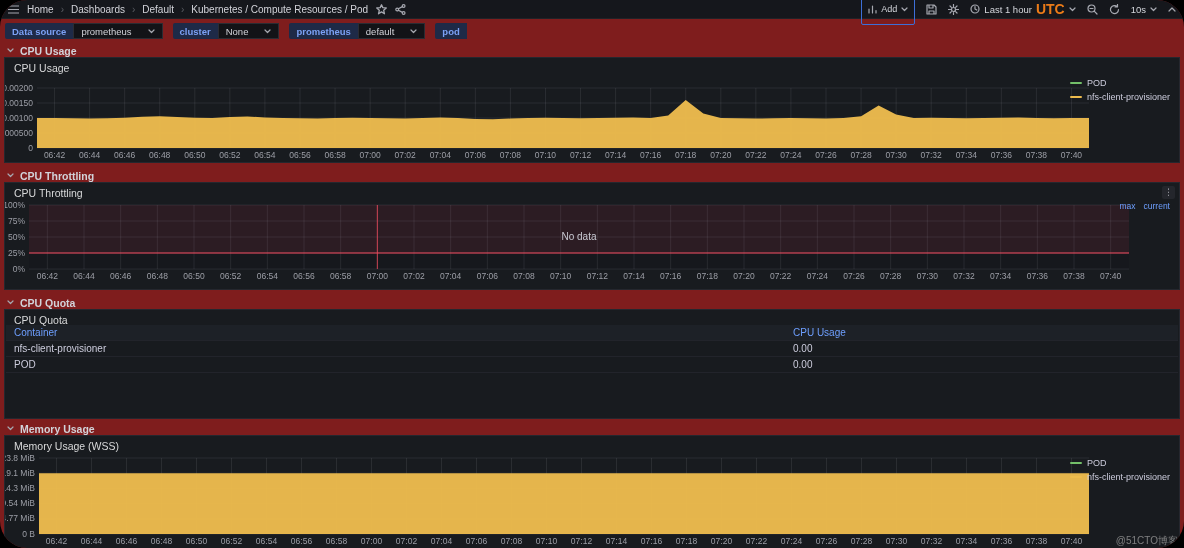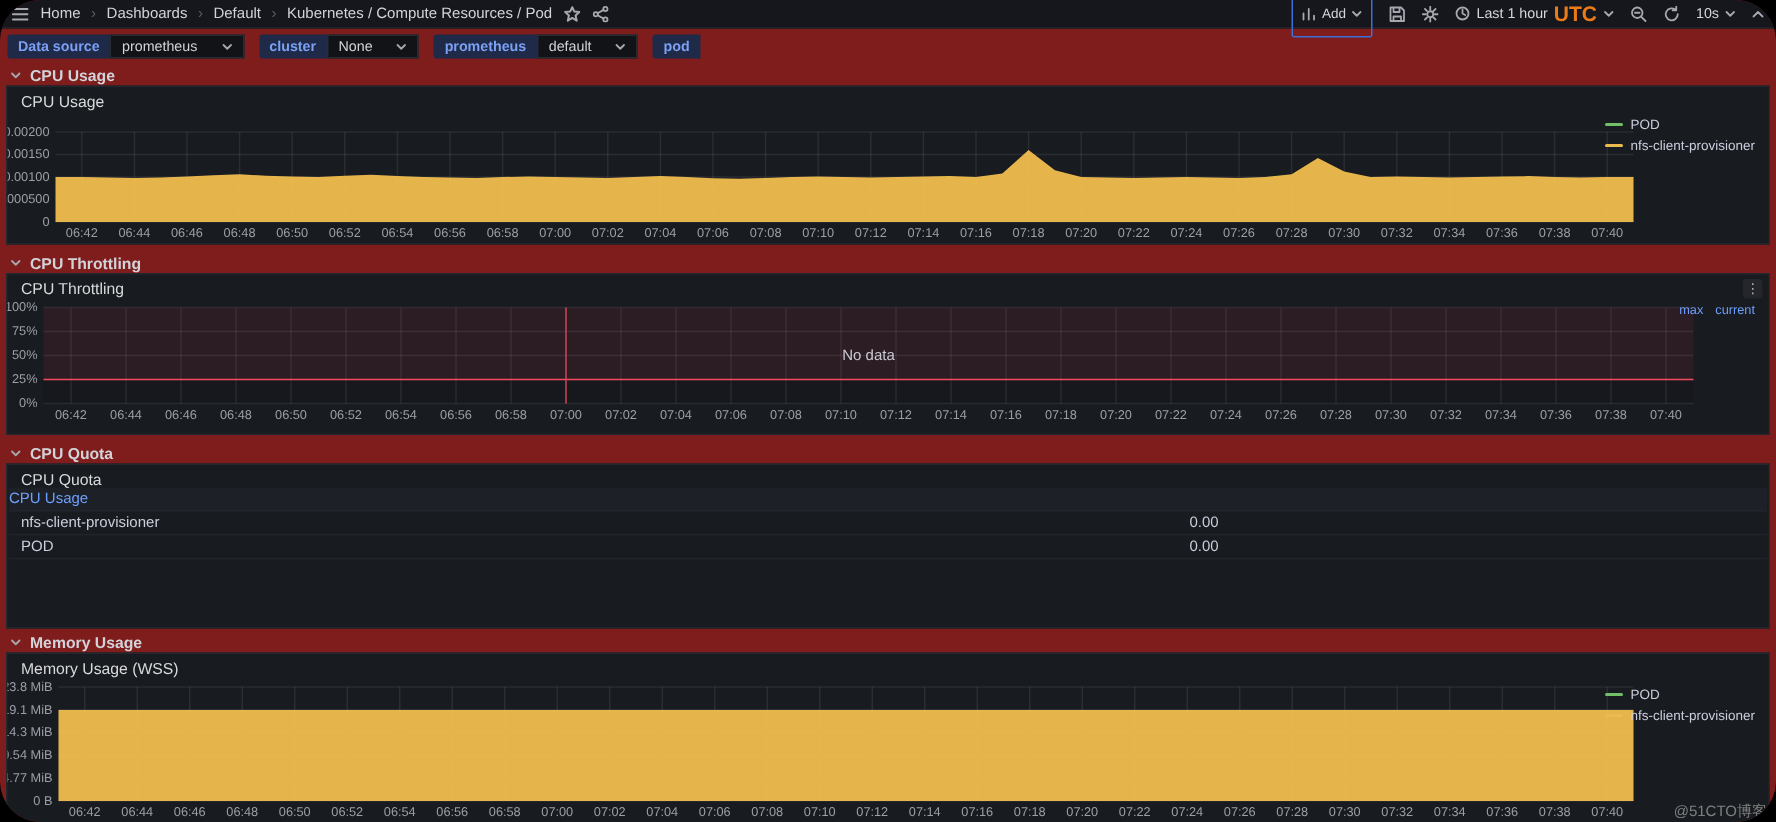--- a/index.html
+++ b/index.html
@@ -392,20 +392,21 @@
         <svg width="7" height="5" viewBox="0 0 7 5">
           <path d="M1 1 3.5 3.5 6 1"></path>
         </svg>
       </span>
     <span>CPU Quota</span>
   </div>
   <div class="panel" style="top:309px;height:110px">
     <div class="ptitle">CPU Quota</div>
     <div class="tbl">
       <div class="trow thead">
+        <span class="c1">Container</span>
         <span class="c2">CPU Usage</span>
       </div>
       <div class="trow">
         <span class="c1">nfs-client-provisioner</span>
         <span class="c2">0.00</span>
       </div>
       <div class="trow">
         <span class="c1">POD</span>
         <span class="c2">0.00</span>
       </div>

